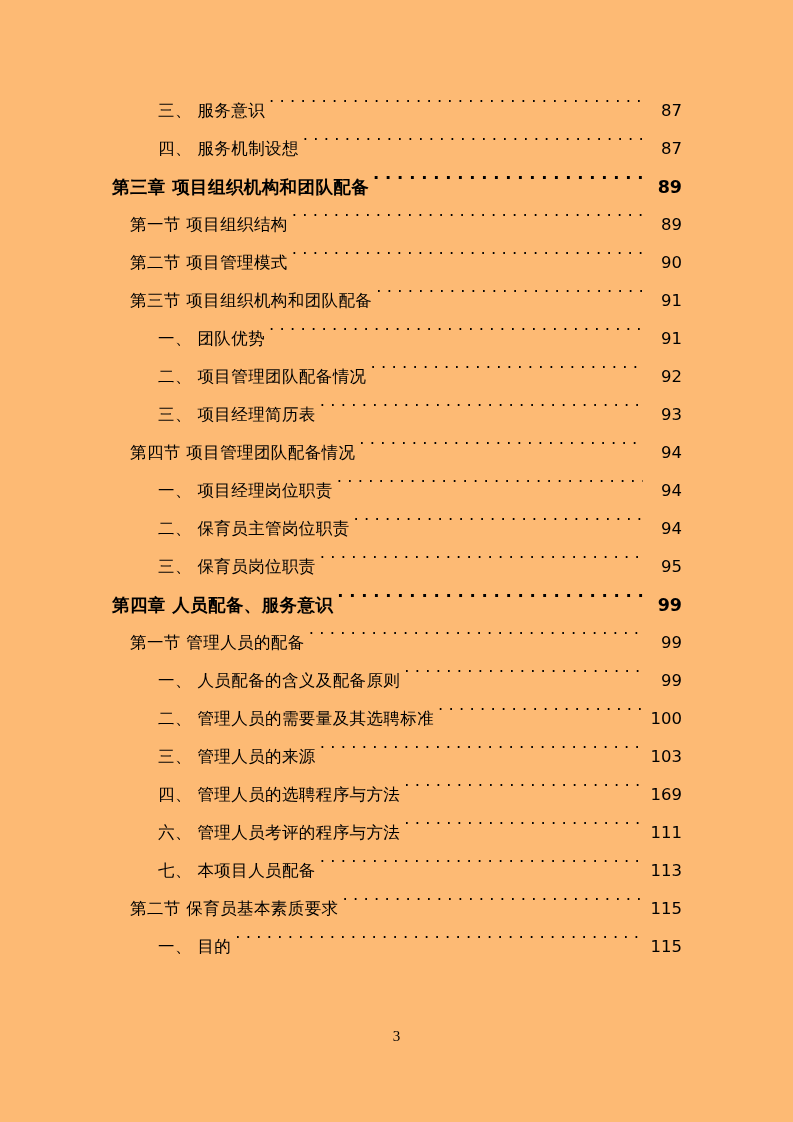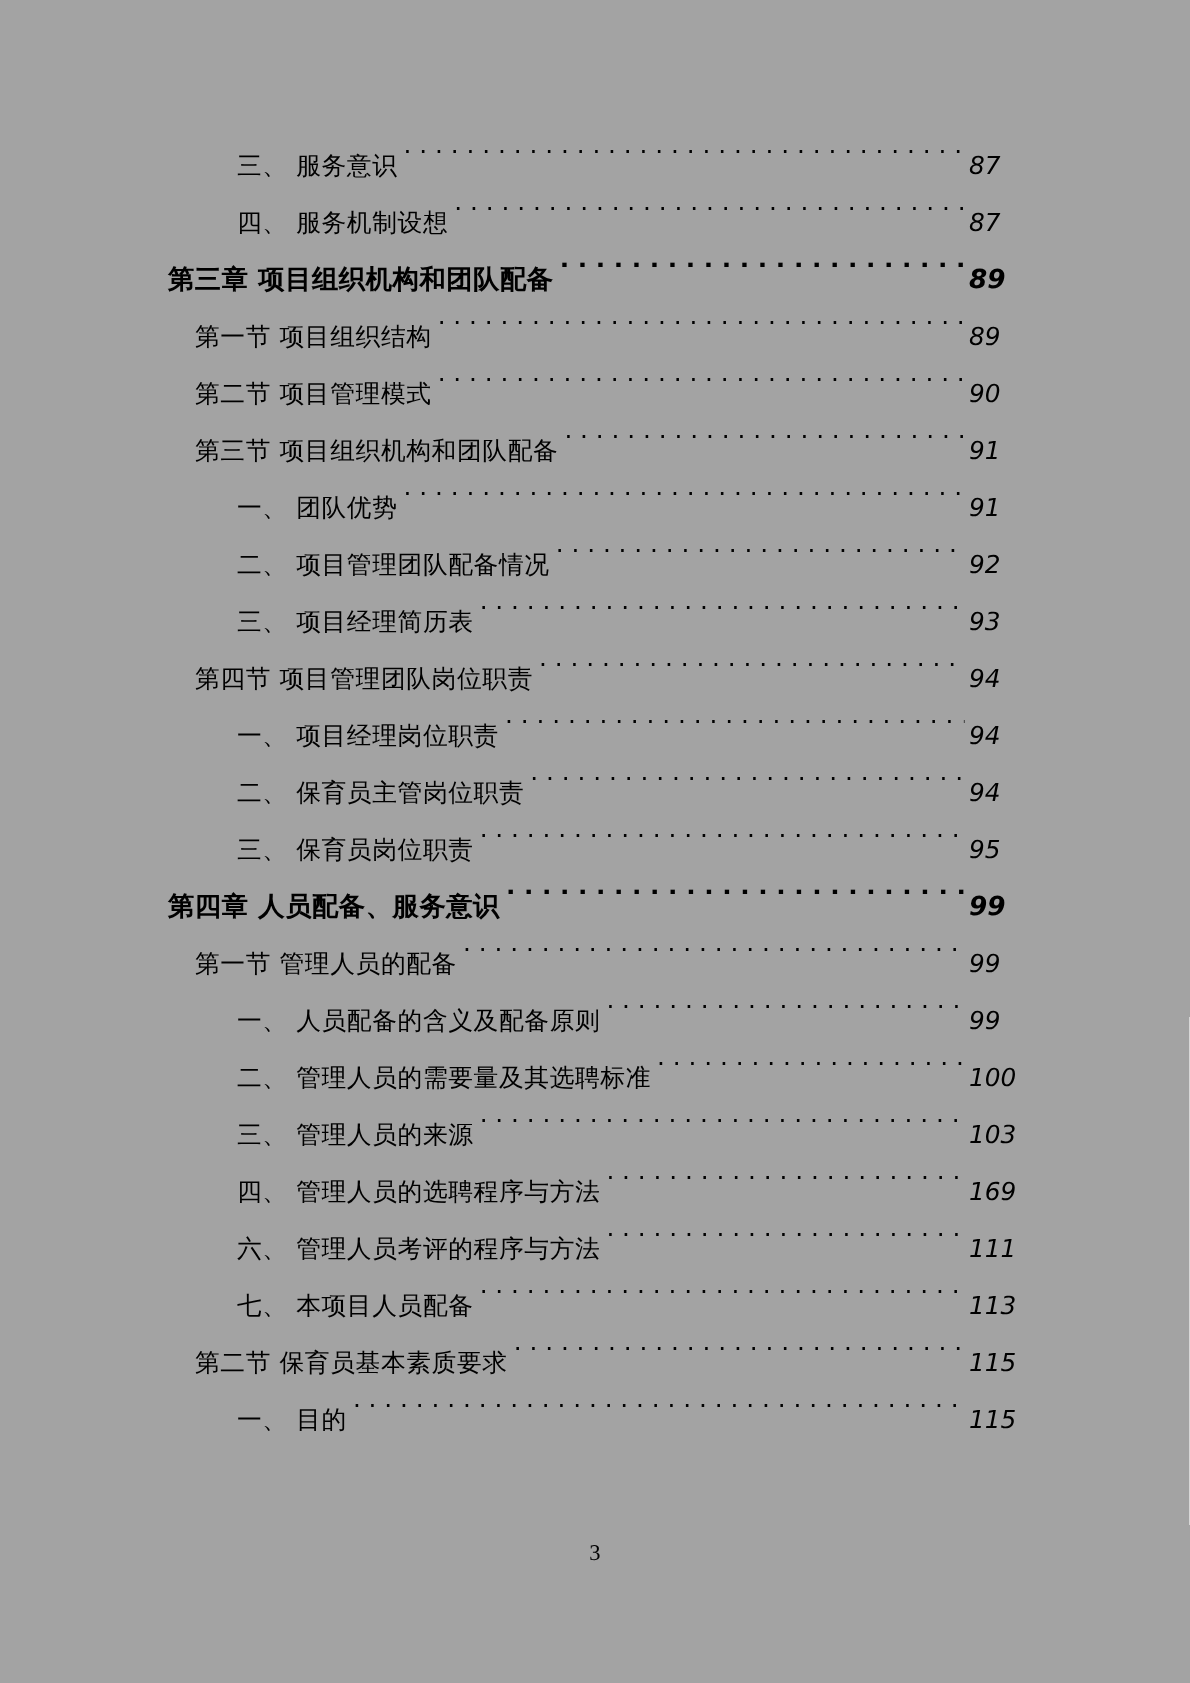--- a/index.html
+++ b/index.html
@@ -8,21 +8,21 @@
     background: #ffffff;
   }
   body {
     font-family: "DejaVu Sans", "Liberation Sans", sans-serif;
     color: #000000;
   }
   .page {
     position: relative;
     width: 793px;
     height: 1122px;
-    background: #a3a3a3;
+    background: #fdba74;
     overflow: hidden;
     box-sizing: border-box;
   }
   .toc {
     position: absolute;
     left: 112px;
     top: 92px;
     width: 570px;
   }
   .toc-row {
@@ -53,23 +53,22 @@
     left: 0;
     bottom: 0;
     white-space: nowrap;
     font-size: 16.5px;
     letter-spacing: 0px;
     color: #000;
   }
   .toc-row .page-num {
     flex: 0 0 auto;
     width: 36px;
-    text-align: left;
+    text-align: right;
     font-size: 16.5px;
-    font-style: italic;
   }
   
   .lvl-chapter {
     font-weight: bold;
     font-size: 17.5px;
   }
   .lvl-chapter .page-num { font-weight: bold; font-size: 17.5px; }
   .lvl-chapter .leader::after { font-weight: bold; }
   .lvl-section .indent { width: 18px; }
   .lvl-item .indent { width: 46px; }
@@ -140,21 +139,21 @@
         <span class="page-num">92</span>
       </div>
       <div class="toc-row lvl-item">
         <span class="indent"></span>
         <span class="label">三、 项目经理简历表</span>
         <span class="leader"></span>
         <span class="page-num">93</span>
       </div>
       <div class="toc-row lvl-section">
         <span class="indent"></span>
-        <span class="label">第四节  项目管理团队岗位职责</span>
+        <span class="label">第四节  项目管理团队配备情况</span>
         <span class="leader"></span>
         <span class="page-num">94</span>
       </div>
       <div class="toc-row lvl-item">
         <span class="indent"></span>
         <span class="label">一、 项目经理岗位职责</span>
         <span class="leader"></span>
         <span class="page-num">94</span>
       </div>
       <div class="toc-row lvl-item">

